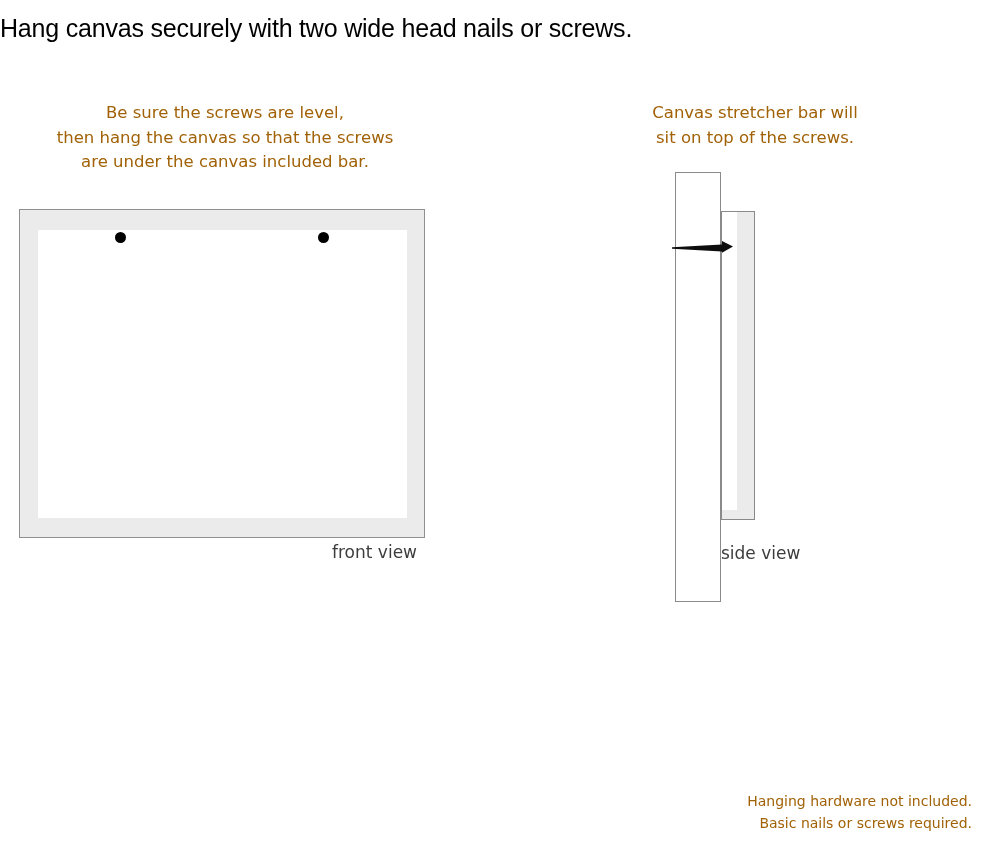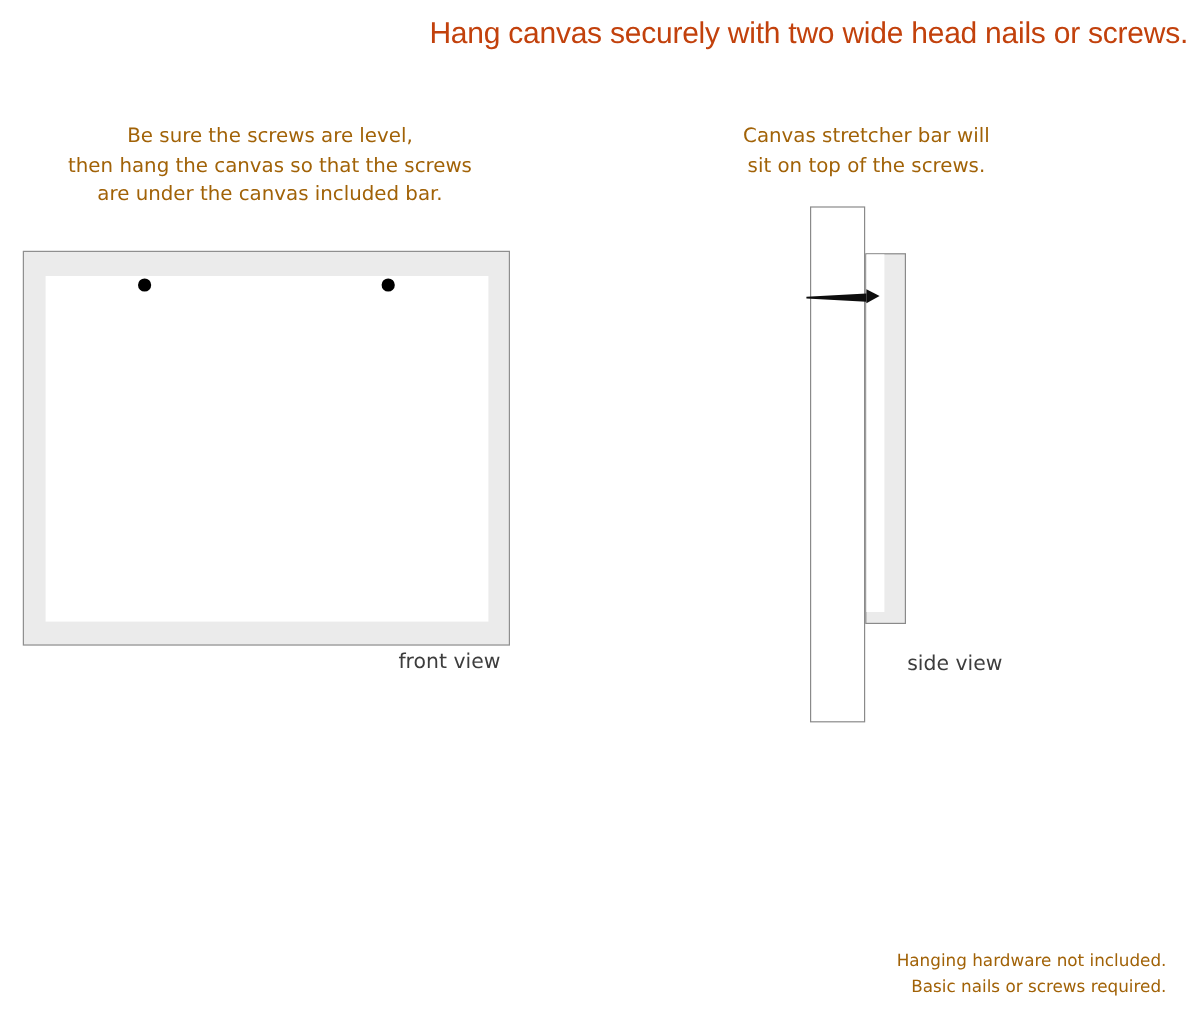--- a/index.html
+++ b/index.html
@@ -16,45 +16,45 @@
     color: #3b3b3b;
     -webkit-font-smoothing: antialiased;
   }
 
   
   .title {
     position: absolute;
     left: 0;
     top: 14px;
     width: 990px;
-    text-align: right;
+    text-align: left;
     font-family: "Liberation Sans", sans-serif;
     font-size: 25px;
     font-weight: 400;
     letter-spacing: -0.2px;
-    color: #c2410c;
+    color: #000000;
     white-space: nowrap;
   }
 
   
   .caption {
     position: absolute;
     font-family: "DejaVu Sans", sans-serif;
     font-size: 16.5px;
     line-height: 24.5px;
     text-align: center;
     color: #a16207;
   }
   .caption-left {
     left: 10px;
     top: 101px;
     width: 430px;
   }
   .caption-right {
-    left: 512px;
+    left: 545px;
     top: 101px;
     width: 420px;
   }
   .caption .line { display: block; white-space: nowrap; }
 
   
   .front-view {
     position: absolute;
     left: 19px;
     top: 209px;
@@ -90,21 +90,21 @@
   .screw-right { left: 299px; top: 23px; }
 
   .view-label {
     position: absolute;
     font-family: "DejaVu Sans", sans-serif;
     font-size: 17px;
     color: #3d3d3d;
     white-space: nowrap;
   }
   .label-front { left: 332px; top: 542px; }
-  .label-side  { left: 756px; top: 543px; }
+  .label-side  { left: 721px; top: 543px; }
 
   
   .side-view {
     position: absolute;
     left: 660px;
     top: 165px;
     width: 120px;
     height: 450px;
   }
   .wall-block {

